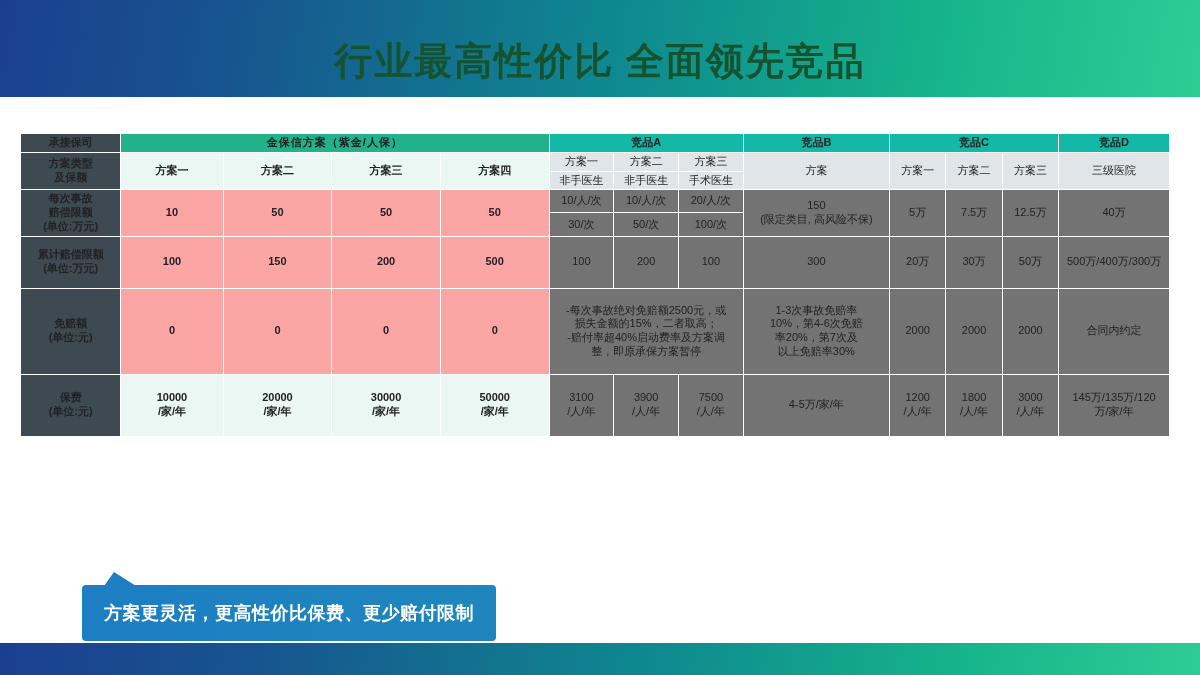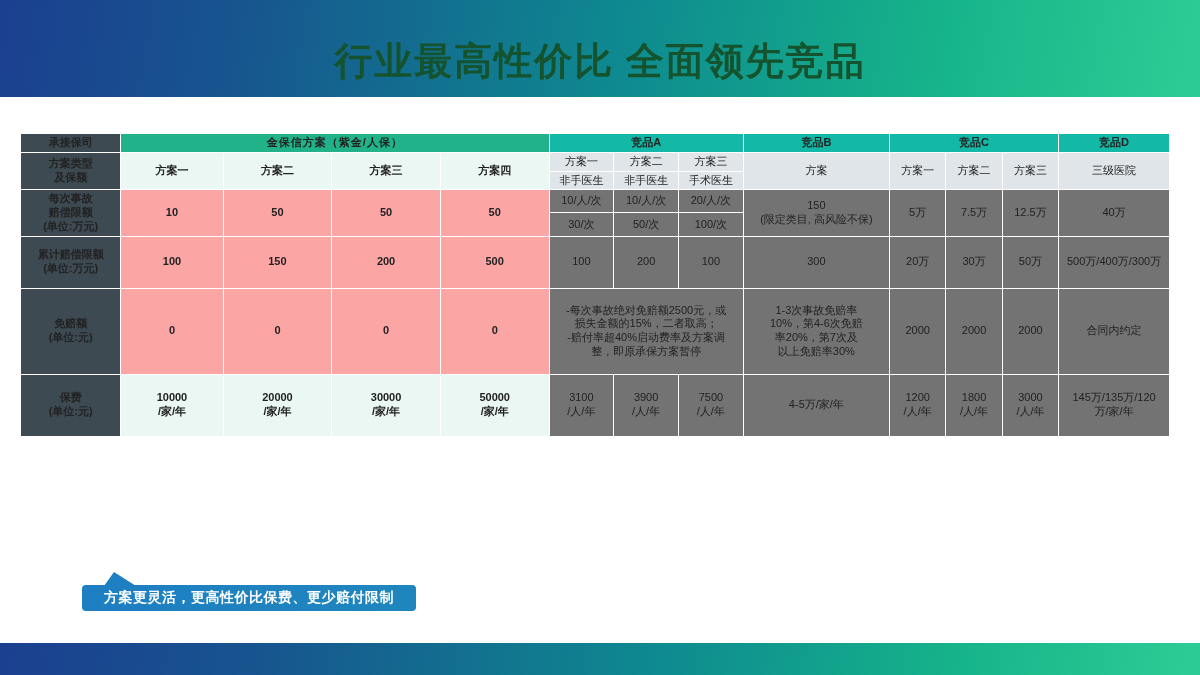--- a/index.html
+++ b/index.html
@@ -109,22 +109,22 @@
   .comp { background: #737373; color: #222; }
   .tiny { font-size: 10px; line-height: 1.3; }
   .left { text-align: left; padding-left: 6px; }
   
   .callout {
     position: absolute;
     left: 82px; top: 585px;
     background: #1f7fbf;
     background: linear-gradient(90deg,#1d7ec2 0%, #1f86bd 100%);
     color: #ffffff;
-    font-size: 14px; font-weight: bold;
-    padding: 4px 22px;
+    font-size: 18px; font-weight: bold;
+    padding: 16px 22px;
     border-radius: 4px;
     letter-spacing: 0.5px;
     white-space: nowrap;
   }
   .callout-tail {
     position: absolute;
     left: 104px; top: 572px;
     width: 0; height: 0;
     border-left: 10px solid transparent;
     border-right: 22px solid transparent;

